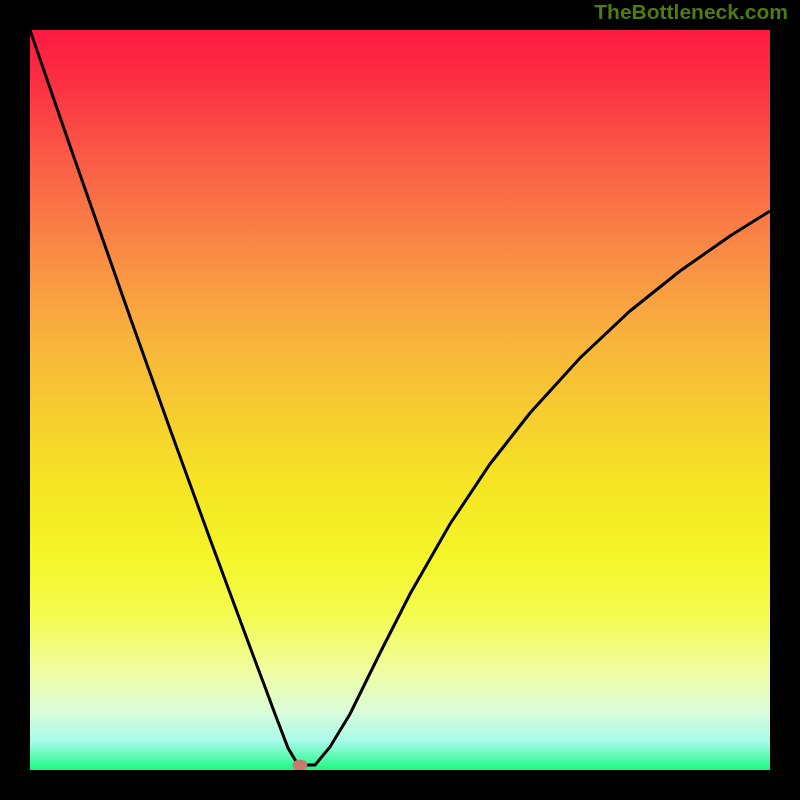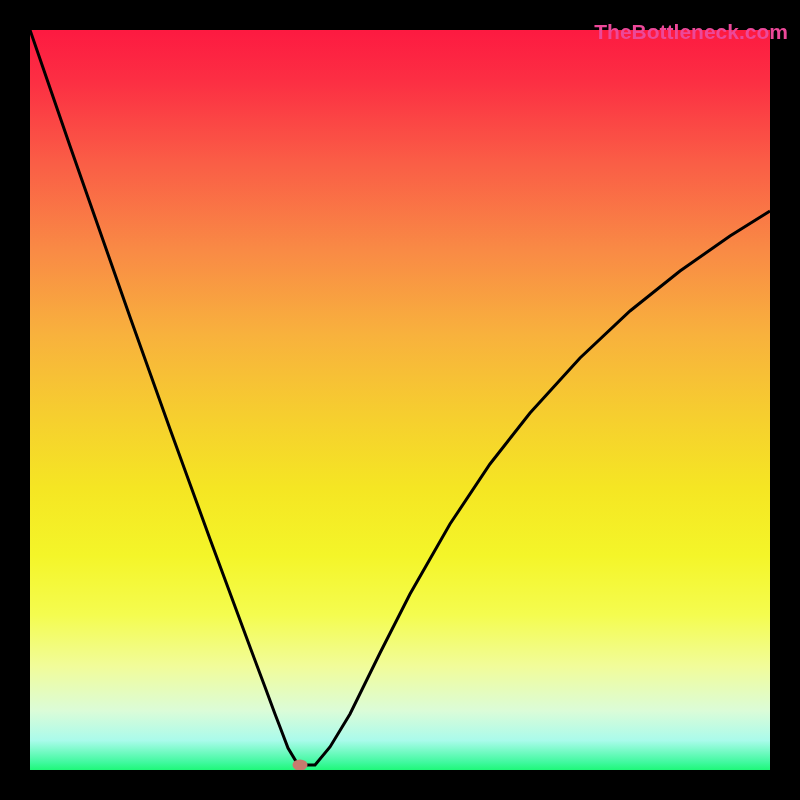--- a/index.html
+++ b/index.html
@@ -10,26 +10,26 @@
     background: #000000;
     overflow: hidden;
   }
   .container {
     position: relative;
     width: 800px;
     height: 800px;
   }
   .watermark {
     position: absolute;
-    top: 20px;
+    top: 0;
     right: 12px;
     font-family: Arial, Helvetica, sans-serif;
     font-size: 21px;
     font-weight: bold;
-    color: #ec4899;
+    color: #4d7c0f;
     z-index: 10;
     text-align: center;
   }
   .plot-area {
     position: absolute;
     left: 30px;
     top: 30px;
     width: 740px;
     height: 740px;
     overflow: hidden;

